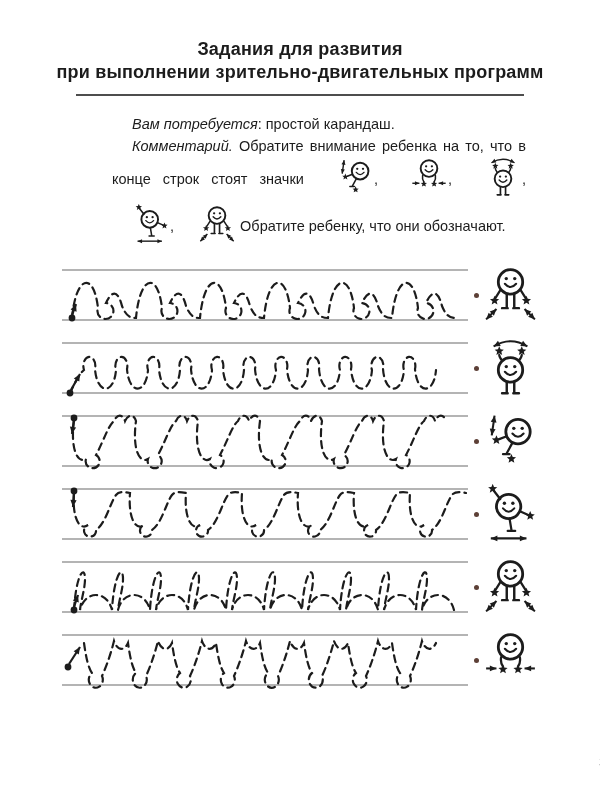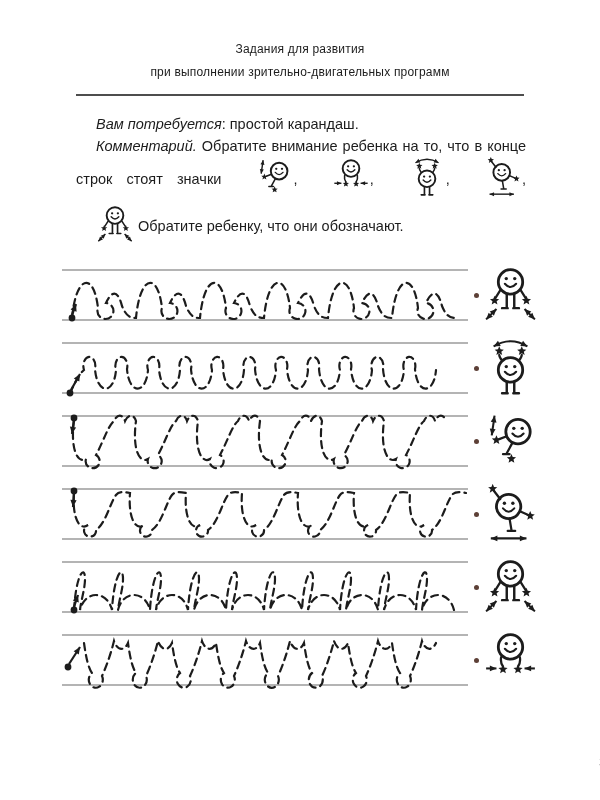--- a/index.html
+++ b/index.html
@@ -1,21 +1,21 @@
 <!DOCTYPE html>
 <html><head>
 <meta charset="utf-8">
 <style>
   html,body{margin:0;padding:0;background:#e9e9e9;}
   .page{width:600px;height:800px;background:#ffffff;position:relative;overflow:hidden;
         font-family:"Liberation Sans", sans-serif;color:#1c1c1c;}
   .header{padding-top:38px;text-align:center;}
-  .title-line{font-weight:normal;font-size:12px;line-height:23px;letter-spacing:.2px;}
+  .title-line{font-weight:bold;font-size:18px;line-height:23px;letter-spacing:.2px;}
   .title-rule{height:2px;background:#4d4d4d;margin:10px 76px 0 76px;}
-  .textcol{padding:18px 74px 0 76px;font-size:14.5px;line-height:21px;text-align:justify;}
+  .textcol{padding:18px 74px 0 76px;font-size:14.5px;line-height:21px;text-align:justify;margin-left:36px;}
   .textcol p{margin:0 0 1px 0;text-indent:20px;}
   .ital{font-style:italic;}
   .icons-line{line-height:21px;}
   .inline-fig{display:inline-block;vertical-align:-14px;margin:0 1px;}
   .rowscol{padding:12px 0 0 60px;}
   .trow{display:flex;align-items:center;height:62px;margin-bottom:11px;}
   .patt{flex:0 0 auto;}
   .iconcell{display:flex;align-items:center;margin-left:4px;}
   .enddot{width:5px;height:5px;border-radius:50%;background:#5d4037;margin-right:5px;flex:0 0 auto;}
   .pagenum{position:absolute;bottom:30px;left:16px;width:100%;text-align:right;

